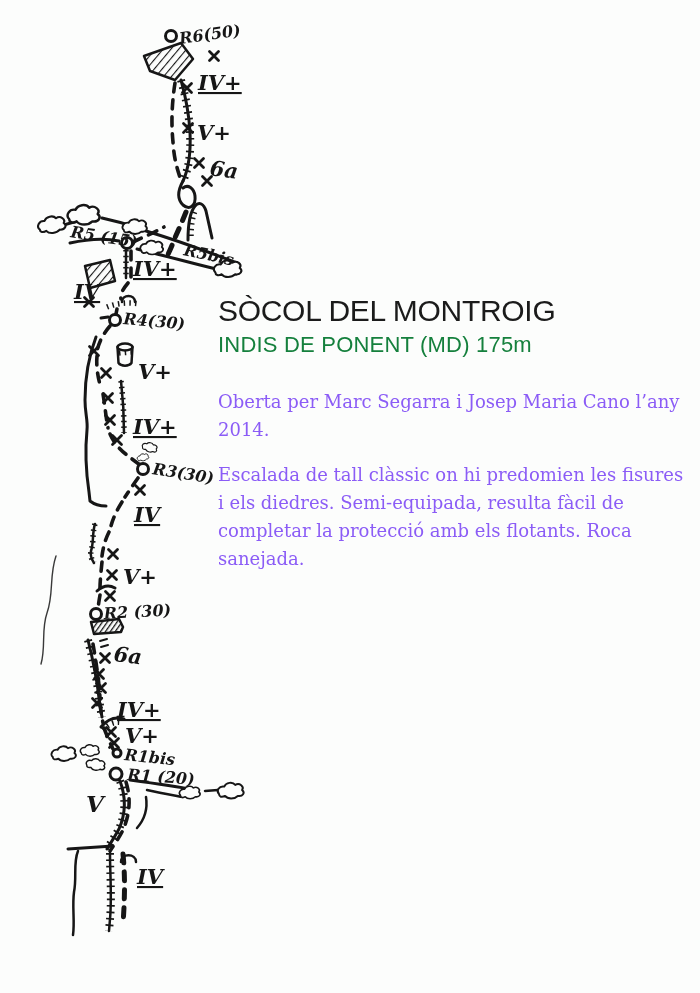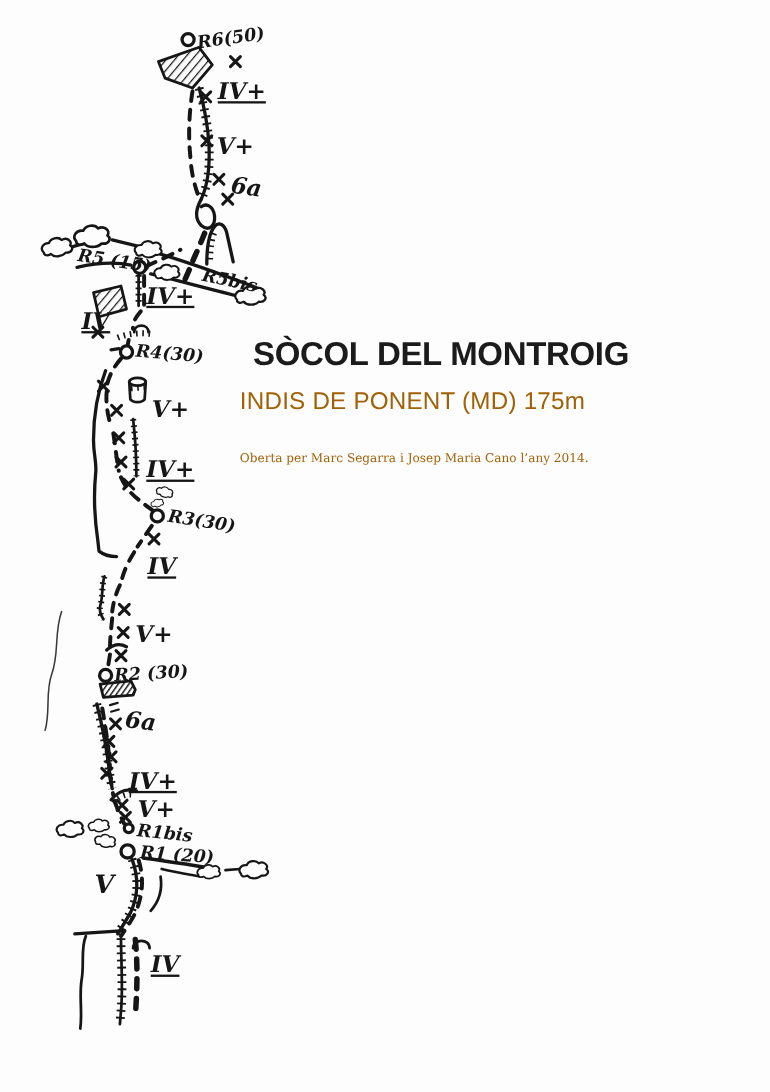--- a/index.html
+++ b/index.html
@@ -21,30 +21,30 @@
   .ticksm{fill:none;stroke:#161616;stroke-width:5.5;stroke-dasharray:1.5 4.2;stroke-linecap:butt;}
   .xmk{stroke:#161616;stroke-width:2.8;stroke-linecap:round;}
   .ring{fill:#fcfdfc;stroke:#161616;stroke-width:3;}
   .cloudf{fill:#fcfdfc;stroke:#161616;stroke-width:2.3;stroke-linejoin:round;}
   .belay{font:italic 700 16px "DejaVu Serif", serif;fill:#161616;}
   .grade{font:italic 700 21px "DejaVu Serif", serif;fill:#161616;}
   .grade.u, .belay.u{text-decoration:underline;}
   
   .textcol{position:absolute;left:218px;top:294px;width:468px;}
   .title{
-    margin:12px;font-size:30px;font-weight:700;letter-spacing:-0.3px;
+    margin:0;font-size:30px;font-weight:400;letter-spacing:-0.3px;
     color:#1b1b1b;font-family:"Liberation Sans", sans-serif;
   }
   .subtitle{
     margin:4px 0 4px 0;font-size:22px;font-weight:400;letter-spacing:.2px;
-    color:#a16207;font-family:"Liberation Sans", sans-serif;
+    color:#15803d;font-family:"Liberation Sans", sans-serif;
   }
   .desc p{
     margin:16px 0 0 0;font-family:"DejaVu Serif", serif;
-    font-size:11px;line-height:1.57;color:#a16207;
+    font-size:18px;line-height:1.57;color:#8b5cf6;
   }
   .desc p.first{margin-top:30px;}
 </style>
 </head>
 <body>
 
 <svg id="topo" viewBox="0 0 700 993" aria-hidden="true">
   <defs>
     <pattern id="hatch" width="6" height="6" patternUnits="userSpaceOnUse" patternTransform="rotate(40)">
       <rect width="6" height="6" fill="#fcfdfc"></rect>
@@ -201,14 +201,15 @@
     <text class="grade" x="86" y="812" style="font-size:23px">V</text>
     <text class="grade u" x="137" y="884">IV</text>
   </g>
 </svg>
 
 <div class="textcol">
   <h1 class="title">SÒCOL DEL MONTROIG</h1>
   <h2 class="subtitle">INDIS DE PONENT (MD) 175m</h2>
   <div class="desc">
     <p class="first">Oberta per Marc Segarra i Josep Maria Cano l’any 2014.</p>
+    <p>Escalada de tall clàssic on hi predomien les fisures i els diedres. Semi-equipada, resulta fàcil de completar la protecció amb els flotants. Roca sanejada.</p>
   </div>
 </div>
 
 </body></html>

